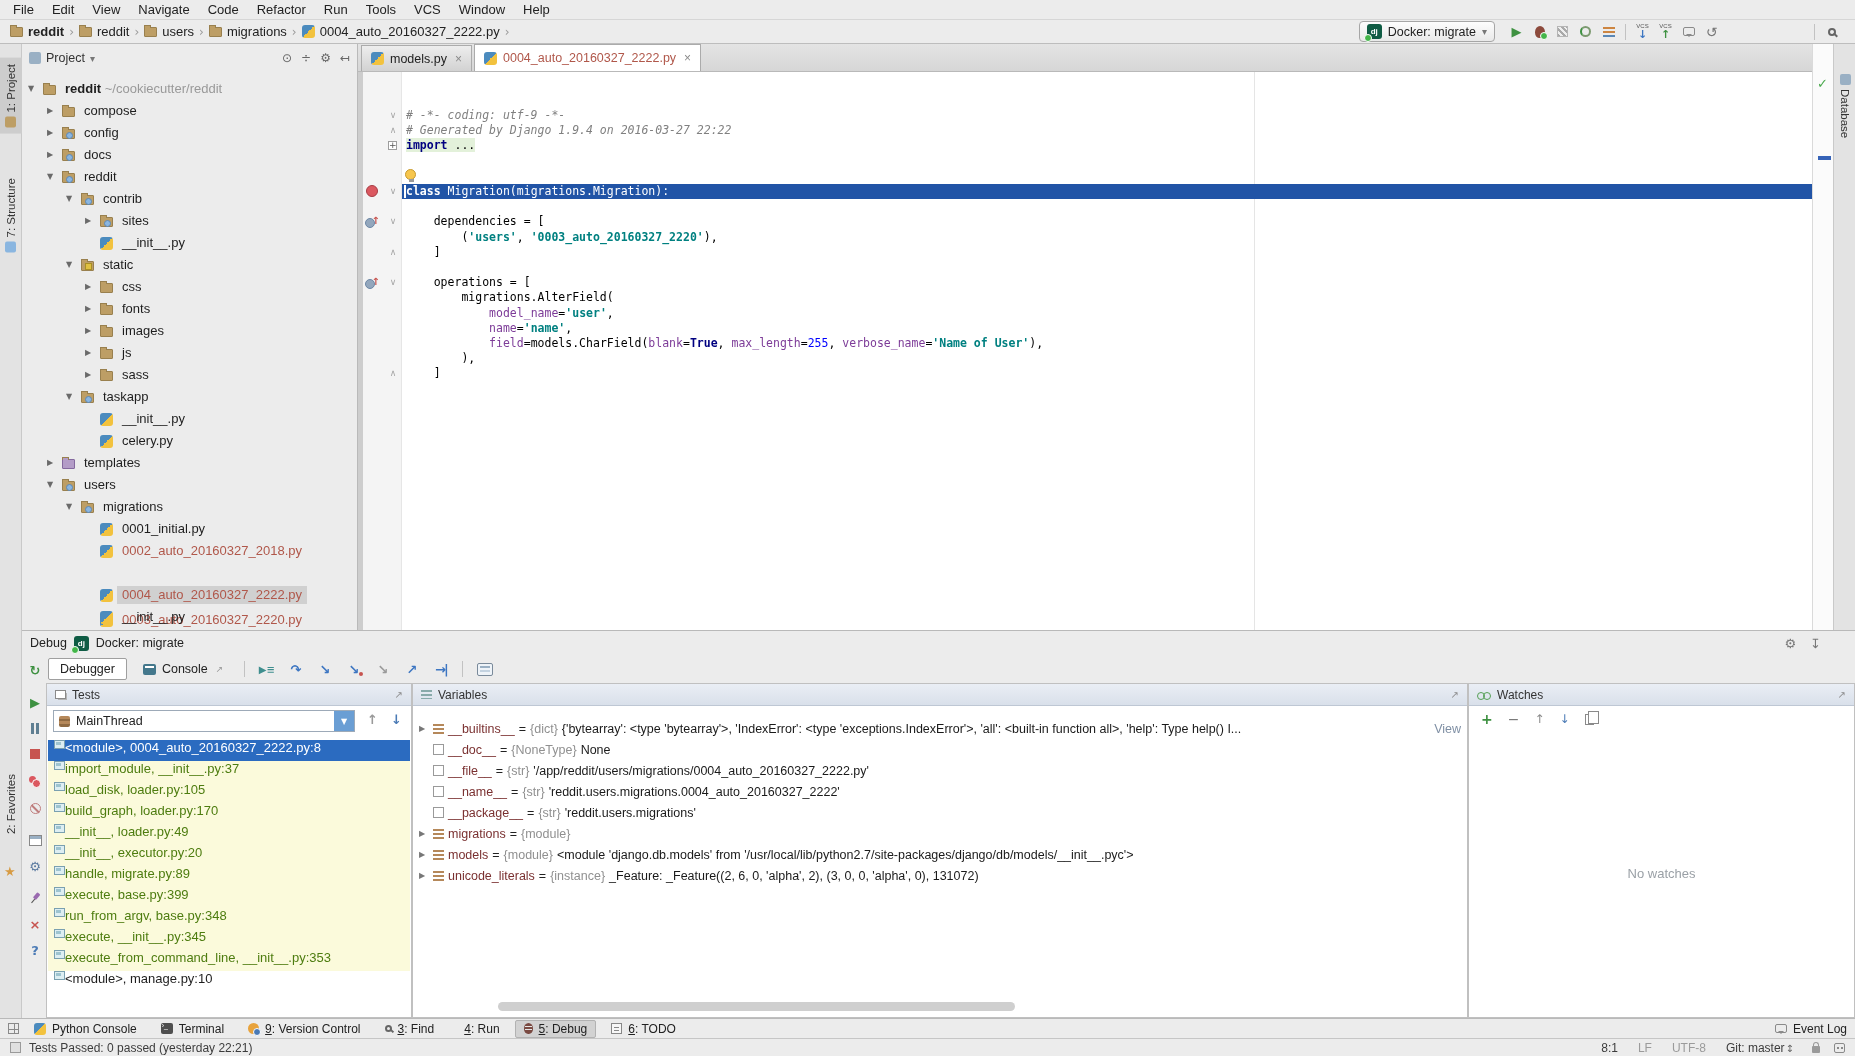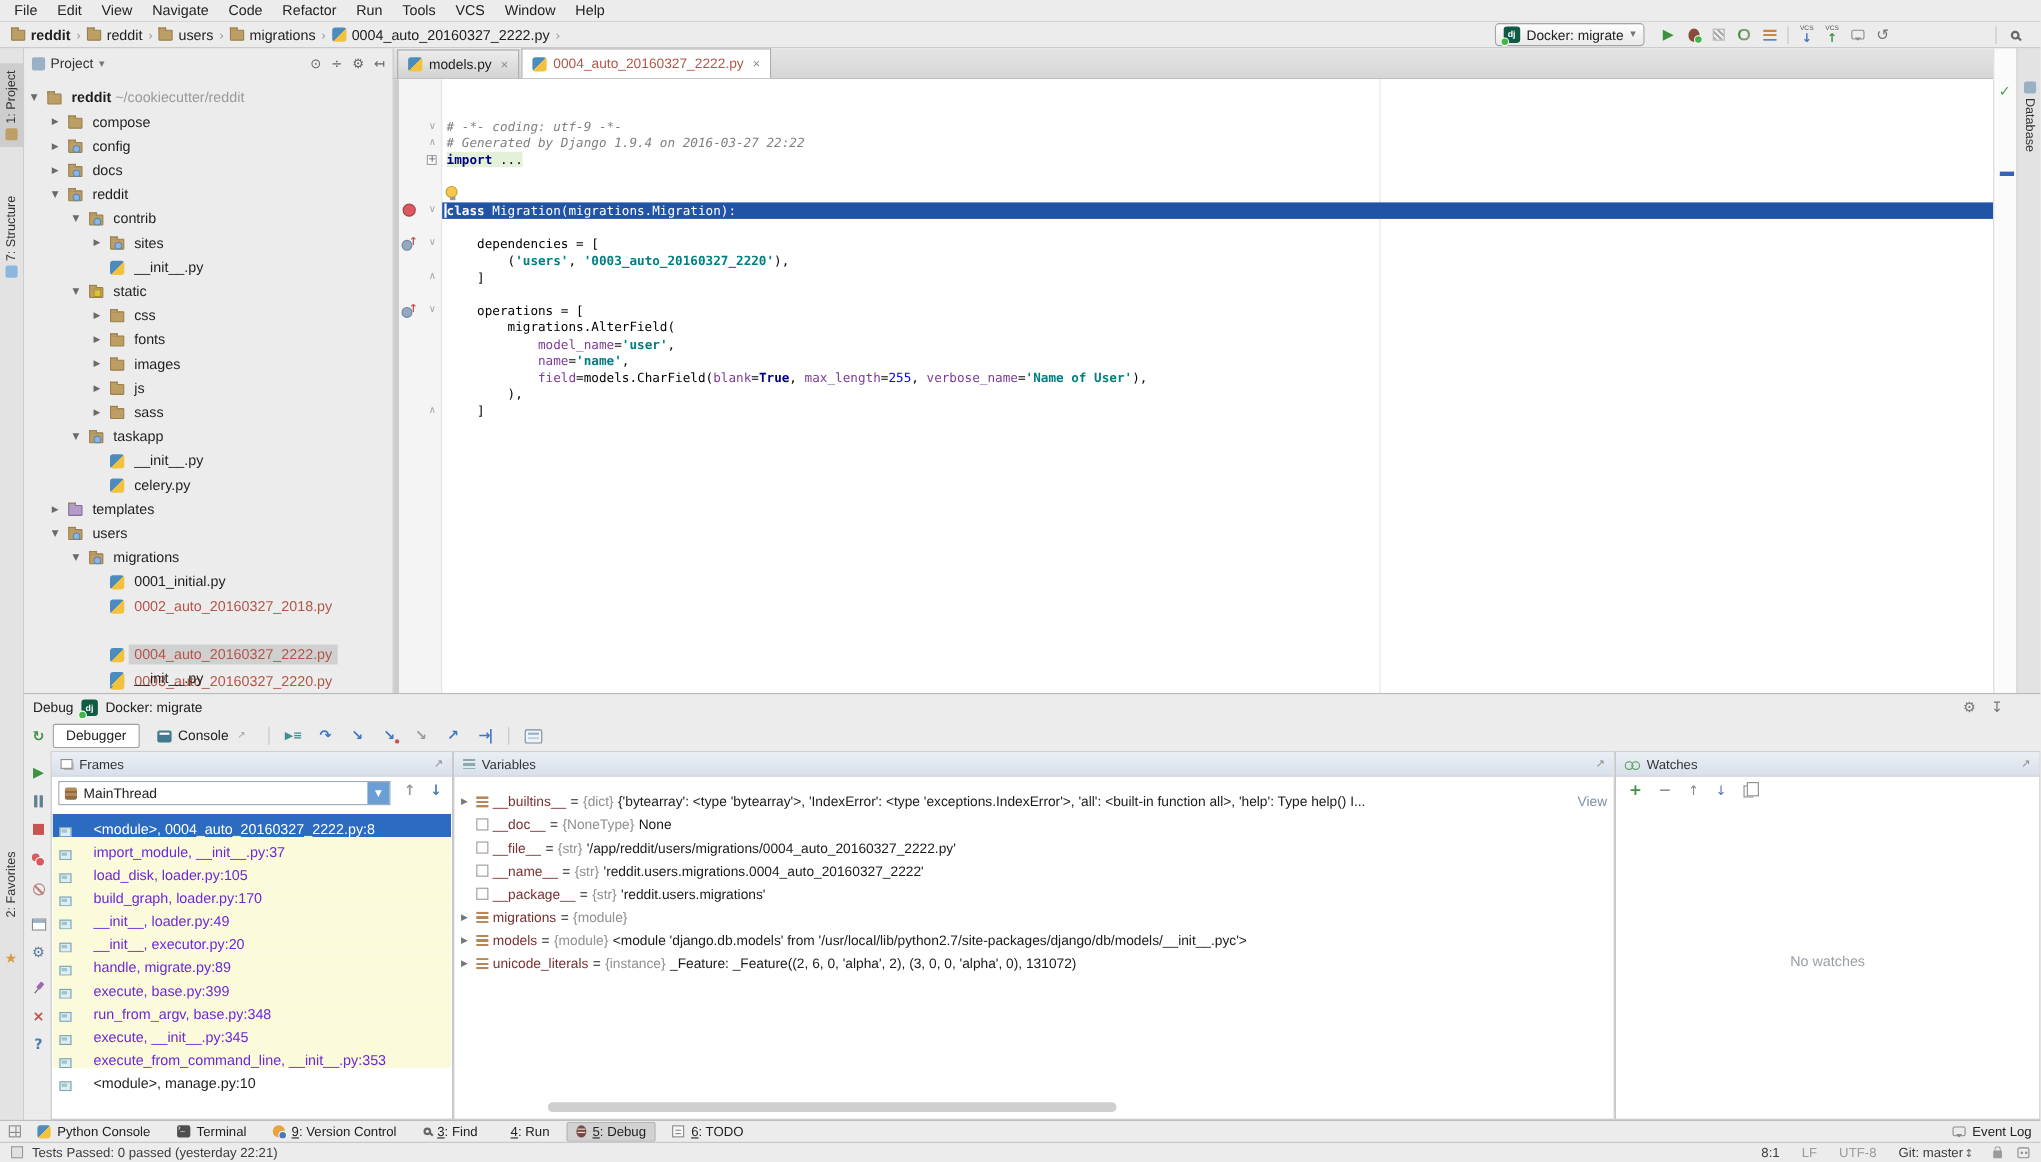--- a/index.html
+++ b/index.html
@@ -150,22 +150,22 @@
   #watches-panel{left:1446px;right:0}
   .ic-frames-h{width:11px;height:9px;border:1px solid #8a8a8a;background:#fff;box-shadow:2px 2px 0 -1px #b5b5b5}
   .ic-vars-h{width:11px;height:9px;background:repeating-linear-gradient(#8aa 0 2px,transparent 2px 4px)}
   .ic-watch-h{position:relative;width:14px;height:8px}
   .ic-watch-h::before,.ic-watch-h::after{content:"";position:absolute;top:1px;width:6px;height:6px;border:1.5px solid #56a056;border-radius:50%}
   .ic-watch-h::before{left:0}.ic-watch-h::after{right:0}
   #thread-combo{position:absolute;top:26px;left:6px;width:302px;height:22px;border:1px solid #9daab8;background:#fff;display:flex;align-items:center;gap:6px;padding-left:5px;font-size:12.5px}
   .ic-thread{width:11px;height:11px;border-radius:2px;background:linear-gradient(#b5885a 0 3px,#8f6a42 3px 5px,#b5885a 5px 8px,#8f6a42 8px 11px)}
   .combo-ar{margin-left:auto;width:20px;height:20px;background:#6a9ed4;color:#fff;display:flex;align-items:center;justify-content:center;font-size:8px}
   .fr-ar{position:absolute;top:28px;font-size:13px;font-weight:bold;font-family:"DejaVu Sans",sans-serif}
-  .fitem{position:absolute;left:1px;right:1px;height:21px;display:flex;align-items:flex-end;gap:20px;padding-left:6px;font-size:13px;white-space:nowrap;overflow:hidden;color:#1e1e1e}
-  .fitem.lib{background:#fbfadb;color:#6d28d9}
+  .fitem{position:absolute;left:1px;right:1px;height:21px;display:flex;align-items:flex-start;gap:0;padding-left:6px;font-size:13px;white-space:nowrap;overflow:hidden;color:#1e1e1e}
+  .fitem.lib{background:#fbfadb;color:#4d7c0f}
   .fitem.sel{background:#2b6bc0;color:#fff}
   .ic-frame{width:11px;height:9px;border:1px solid #7aa0b0;background:#ddeef2;position:relative;flex:none}
   .ic-frame::after{content:"";position:absolute;left:1px;top:1px;width:5px;height:3px;background:#9ec4d0}
   .vrow{position:absolute;left:0;right:0;height:21px;display:flex;align-items:center;gap:4px;padding:0 50px 0 6px;font-size:12.5px;white-space:nowrap;overflow:hidden}
   .varrow{width:10px;color:#777;font-size:8px;flex:none}
   .ic-dict{width:11px;height:10px;background:linear-gradient(#b5885a 0 2px,transparent 2px 4px,#b5885a 4px 6px,transparent 6px 8px,#b5885a 8px 10px);flex:none}
   .ic-prim{width:11px;height:11px;border:1px solid #9a9a9a;background:#fff;color:#888;font-size:8px;line-height:9px;text-align:center;flex:none}
   .vname{color:#7a3030}
   .vtype{color:#909090}
   .vval{color:#1a1a1a}
@@ -515,21 +515,21 @@
         </span>
       <span class="tsep"></span>
       <span class="sic">
           <span class="ic-eval"></span>
         </span>
     </div>
 
     <div class="dpanel" id="frames-panel">
       <div class="dphead">
         <span class="ic-frames-h"></span>
-        <span>Frames</span>
+        <span>Tests</span>
         <span class="fl ico">↗</span>
       </div>
       <div id="thread-combo">
         <span class="ic-thread"></span>
         <span>MainThread</span>
         <span class="combo-ar ico">▼</span>
       </div>
       <span class="fr-ar ico" style="left:320px;color:#9a9a9a">↑</span>
       <span class="fr-ar ico" style="left:344px;color:#4a7ab5">↓</span>
       <div id="frame-items">

